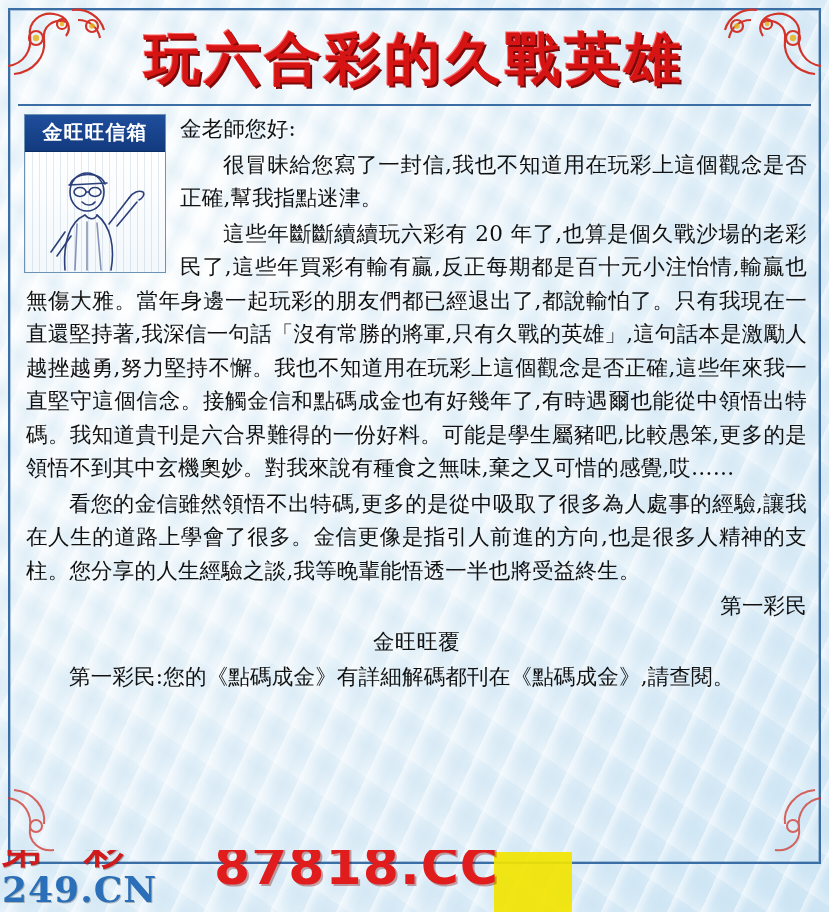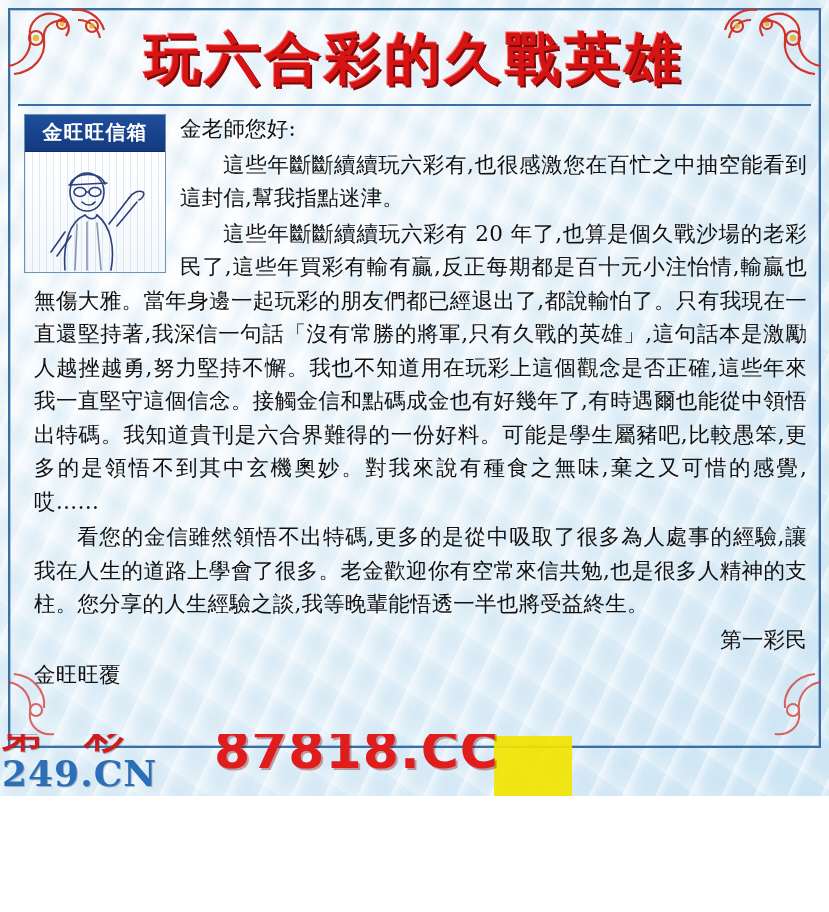--- a/index.html
+++ b/index.html
@@ -6,21 +6,21 @@
     margin: 0;
     padding: 0;
     background: #ffffff;
   }
   body {
     font-family: "DejaVu Serif", "Liberation Serif", serif;
   }
   .page {
     position: relative;
     width: 829px;
-    height: 796px;
+    height: 912px;
     overflow: hidden;
     background:
       radial-gradient(ellipse at 20% 30%, #ffffff 0%, #eef6fb 40%, #dfeef8 70%, #cfe6f5 100%),
       linear-gradient(135deg, #e8f3fb 0%, #dcedf8 50%, #cde6f4 100%);
   }
   
   .paper-texture {
     position: absolute;
     inset: 0;
     background:
@@ -112,30 +112,30 @@
   .logo-art svg { position: absolute; left: 0; top: 0; }
 
   .body-text {
     font-size: 21.5px;
     line-height: 33.5px;
     color: #111111;
     text-align: justify;
     letter-spacing: 0.2px;
   }
   .body-text p {
-    margin: 0 0 2px 12px;
+    margin: 0 0 2px 4px;
   }
   .indent { text-indent: 2em; }
   .sig {
     text-align: right;
     margin-top: 6px;
     margin-right: 36px;
   }
   .sig2 {
-    text-align: left;
+    text-align: center;
     margin-top: 4px;
     margin-right: 46px;
   }
   .reply-name {
     margin-top: 10px;
     margin-left: 12px;
   }
   .footnote {
     margin-top: 8px;
     text-indent: 2em;
@@ -296,27 +296,28 @@
             <path d="M52 72 L50 118" opacity="0.55"></path>
             <path d="M62 70 L62 118" opacity="0.55"></path>
             <path d="M72 71 L76 118" opacity="0.55"></path>
           </g>
         </svg>
       </div>
     </div>
 
     <div class="body-text">
       <p>金老師您好:</p>
-      <p class="indent">這些年斷斷續續玩六彩有,也很感激您在百忙之中抽空能看到這封信,幫我指點迷津。</p>
+      <p class="indent">很冒昧給您寫了一封信,我也不知道用在玩彩上這個觀念是否正確,幫我指點迷津。</p>
       <p class="indent">這些年斷斷續續玩六彩有 20 年了,也算是個久戰沙場的老彩民了,這些年買彩有輸有贏,反正每期都是百十元小注怡情,輸贏也無傷大雅。當年身邊一起玩彩的朋友們都已經退出了,都說輸怕了。只有我現在一直還堅持著,我深信一句話「沒有常勝的將軍,只有久戰的英雄」,這句話本是激勵人越挫越勇,努力堅持不懈。我也不知道用在玩彩上這個觀念是否正確,這些年來我一直堅守這個信念。接觸金信和點碼成金也有好幾年了,有時遇爾也能從中領悟出特碼。我知道貴刊是六合界難得的一份好料。可能是學生屬豬吧,比較愚笨,更多的是領悟不到其中玄機奧妙。對我來說有種食之無味,棄之又可惜的感覺,哎……</p>
-      <p class="indent">看您的金信雖然領悟不出特碼,更多的是從中吸取了很多為人處事的經驗,讓我在人生的道路上學會了很多。老金歡迎你有空常來信共勉,也是很多人精神的支柱。您分享的人生經驗之談,我等晚輩能悟透一半也將受益終生。</p>
+      <p class="indent">看您的金信雖然領悟不出特碼,更多的是從中吸取了很多為人處事的經驗,讓我在人生的道路上學會了很多。金信更像是指引人前進的方向,也是很多人精神的支柱。您分享的人生經驗之談,我等晚輩能悟透一半也將受益終生。</p>
       <p class="sig">第一彩民</p>
 
       <p class="sig2">金旺旺覆</p>
 
+      <p class="footnote">第一彩民:您的《點碼成金》有詳細解碼都刊在《點碼成金》,請查閱。</p>
     </div>
   </div>
 
   <div class="bottom-band">
     <div class="bottom-strip"></div>
     <div class="wm-left">
       <span>第一彩</span>
       <span class="sub">249.CN</span>
     </div>
     <div class="wm-yellow"></div>

